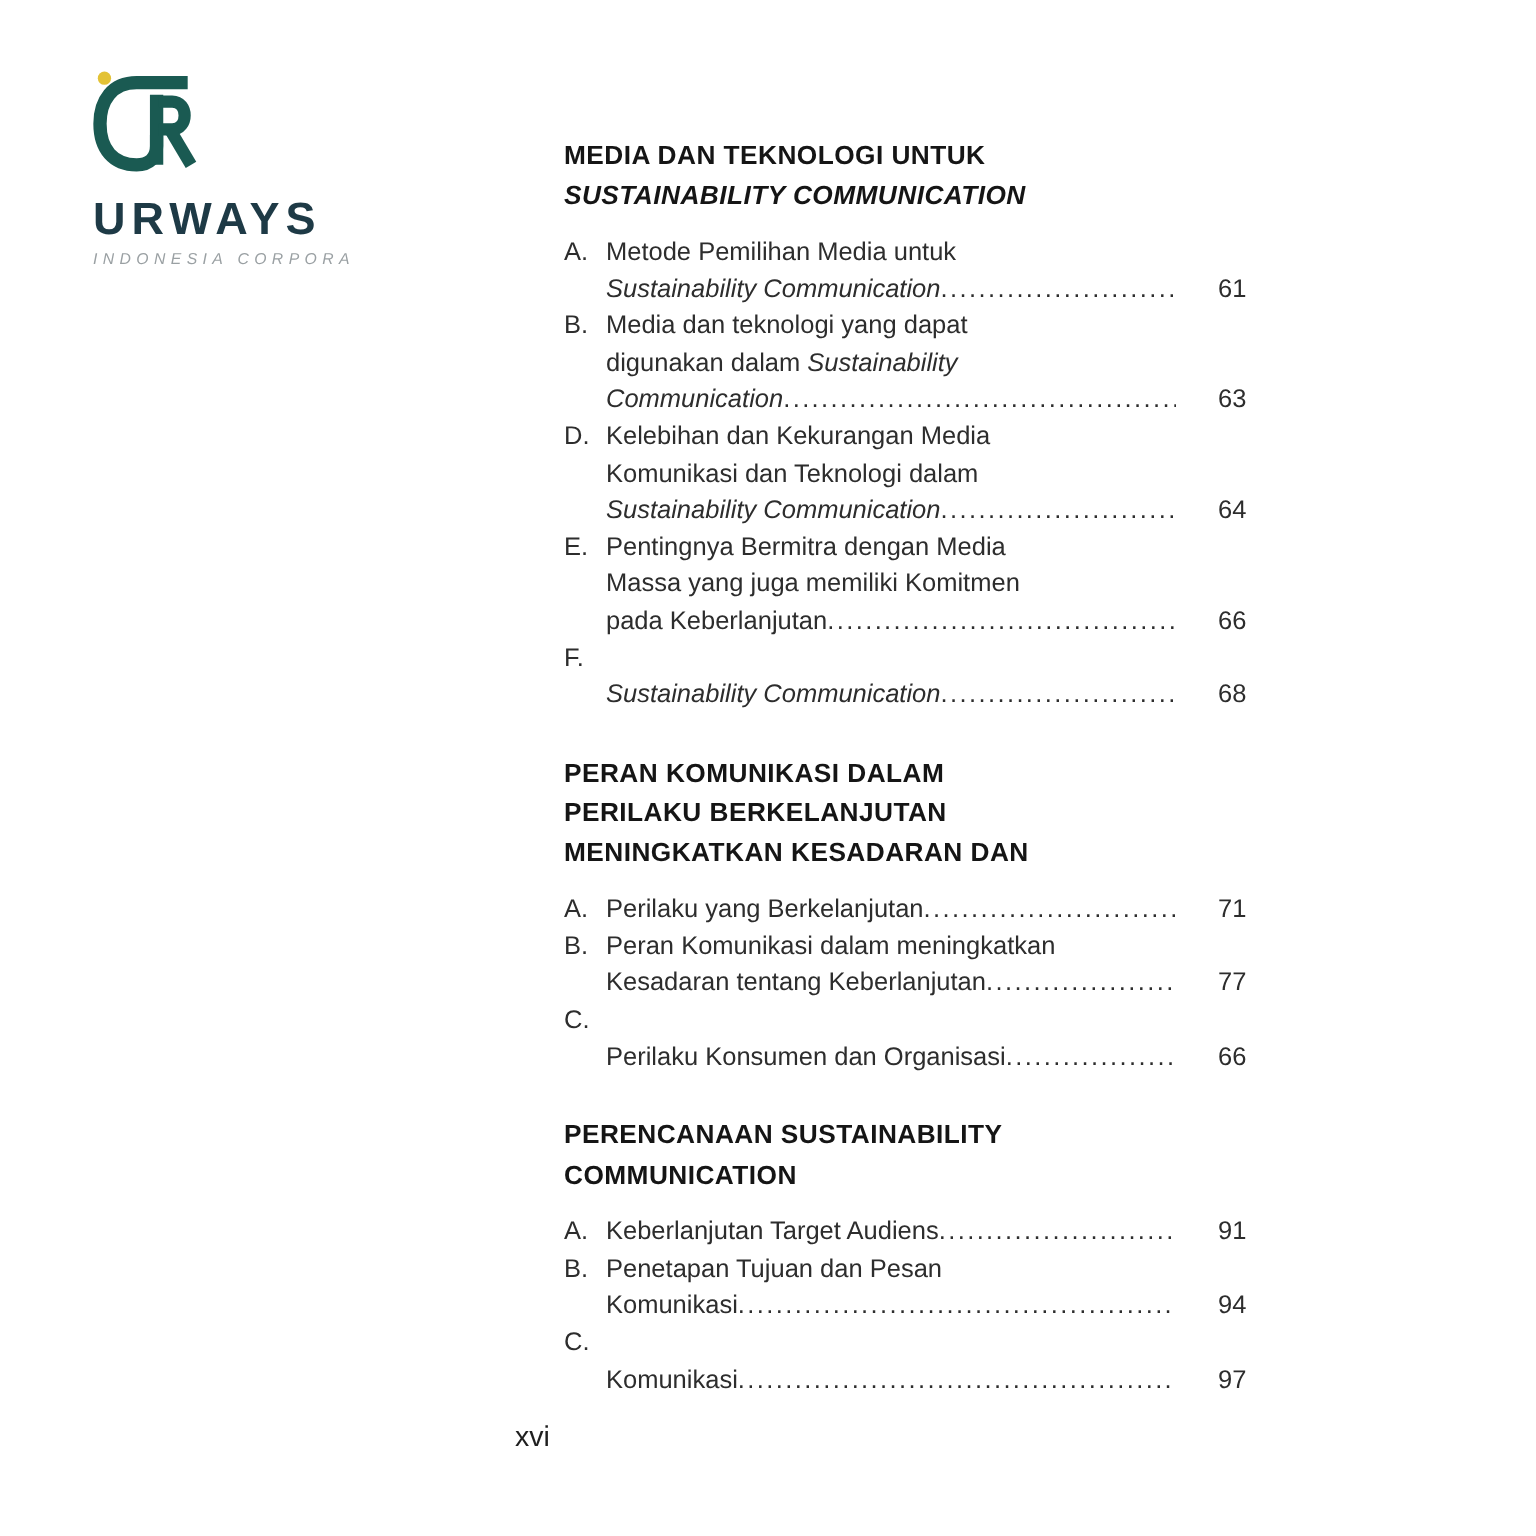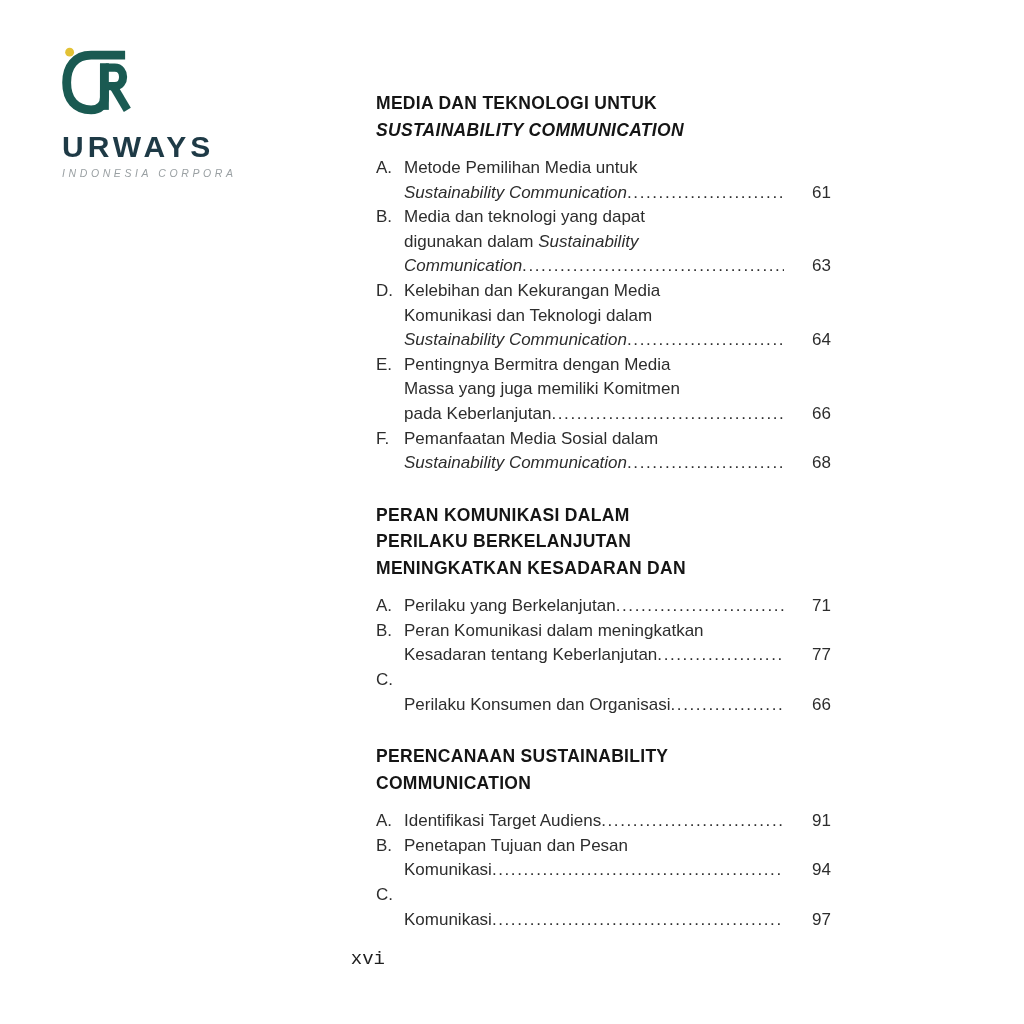--- a/index.html
+++ b/index.html
@@ -41,21 +41,21 @@
   .italic { font-style:italic; }
   .dot-leader {
     flex:1 1 auto; min-width:0; overflow:hidden;
     white-space:nowrap; letter-spacing:1.6px;
   }
   .page-number { flex:0 0 auto; margin-left:28px; min-width:26px; text-align:left; }
 
   
   .folio {
     position:absolute; left:325px; top:948px; width:60px;
-    text-align:right; font-size:19px; color:#1f1f1f;font-family:Liberation Mono, monospace;
+    text-align:center; font-size:19px; color:#1f1f1f;
   }
 </style>
 </head>
 <body>
 
 <div class="page">
 
   <div class="logo">
     <span class="logo-mark">
       <svg width="74" height="74" viewBox="0 0 100 100" fill="none">
@@ -140,21 +140,20 @@
             <div class="entry-line">
               <span class="entry-marker"></span>
               <span class="entry-text"><span>pada Keberlanjutan</span></span>
               <span class="dot-leader">..........................................................................................</span>
               <span class="page-number">66</span>
             </div>
           </div>
           <div class="toc-entry">
             <div class="entry-line">
               <span class="entry-marker">F.</span>
-              <span class="entry-text"><span>Pemanfaatan Media Sosial dalam</span></span>
             </div>
             <div class="entry-line">
               <span class="entry-marker"></span>
               <span class="entry-text"><span class="italic">Sustainability Communication</span></span>
               <span class="dot-leader">..........................................................................................</span>
               <span class="page-number">68</span>
             </div>
           </div>
         </div>
       </div>
@@ -200,21 +199,21 @@
       </div>
       <div class="toc-section">
         <div class="section-heading">
           <div class="heading-line">PERENCANAAN SUSTAINABILITY</div>
           <div class="heading-line">COMMUNICATION</div>
         </div>
         <div class="entries-list">
           <div class="toc-entry">
             <div class="entry-line">
               <span class="entry-marker">A.</span>
-              <span class="entry-text"><span>Identifikasi Target Audiens</span></span>
+              <span class="entry-text"><span>Keberlanjutan Target Audiens</span></span>
               <span class="dot-leader">..........................................................................................</span>
               <span class="page-number">91</span>
             </div>
           </div>
           <div class="toc-entry">
             <div class="entry-line">
               <span class="entry-marker">B.</span>
               <span class="entry-text"><span>Penetapan Tujuan dan Pesan</span></span>
             </div>
             <div class="entry-line">

